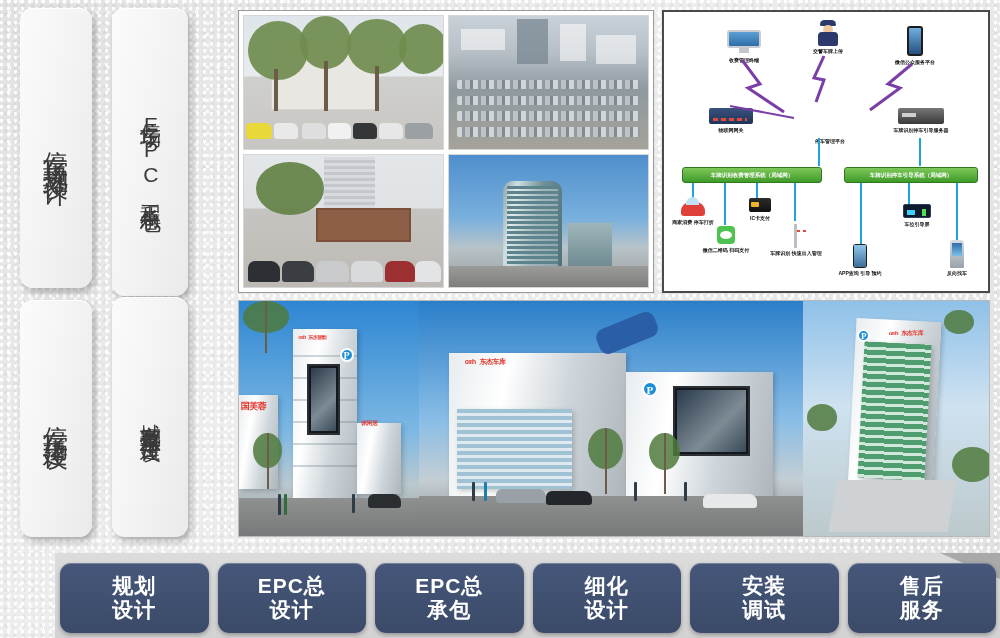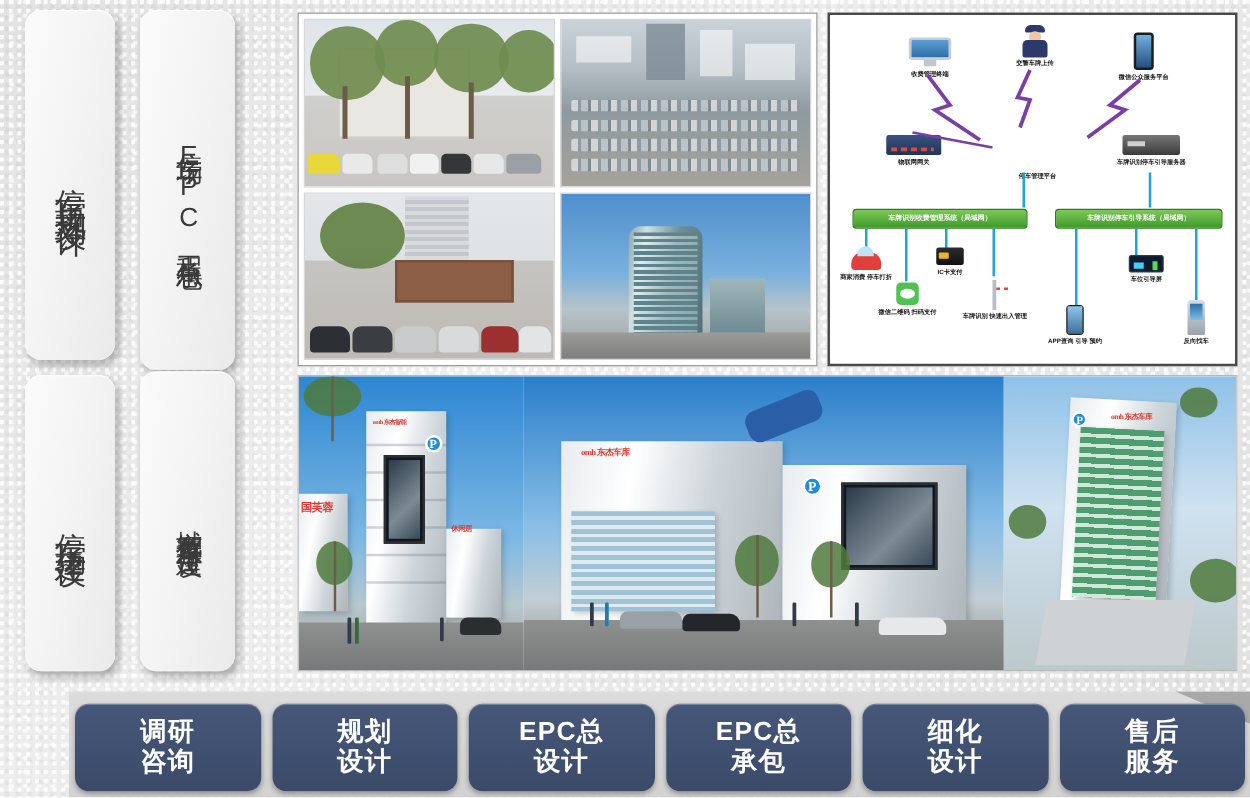--- a/index.html
+++ b/index.html
@@ -166,21 +166,21 @@
   }
   .bldg .flr{position:absolute;left:0;right:0;height:2px;background:rgba(90,110,125,.28);}
   .glass { background: repeating-linear-gradient(#9fc3d4 0 4px, #dfeaf0 4px 7px); }
   .greenglass { background: repeating-linear-gradient(#4f9d6e 0 5px, #cfe8da 5px 8px); }
   .road { position:absolute; left:0; right:0; bottom:0; background:linear-gradient(#8f9190,#77797a); }
   .pbadge {
     position:absolute; border-radius:50%;
     background:#1d8fd6; color:#fff; font-weight:700; text-align:center;
     border:2px solid #fff; font-family:"Liberation Serif",serif;
   }
-  .logo-red { position:absolute; color:#e13b30; font-weight:700; letter-spacing:-.5px; font-family:Liberation Serif, serif; }
+  .logo-red { position:absolute; color:#e13b30; font-weight:700; letter-spacing:-.5px; font-family:Liberation Mono, monospace; }
   .billboard { position:absolute; background:#14171c; border:2px solid #2b3036; }
   .billboard i { position:absolute; inset:2px; background:linear-gradient(135deg,#2b3b4a,#7d8b95 60%,#394a58); }
   .rtree { position:absolute; }
   .rtree b{position:absolute;left:48%;bottom:0;width:2px;height:100%;background:#6d5c48;}
   .rtree i{position:absolute;left:0;top:0;width:100%;height:62%;border-radius:50%;background:#4f7a3d;opacity:.85;}
   .rcar { position:absolute; border-radius:6px 8px 3px 3px; }
   .ppl { position:absolute; width:3px; background:#2f3b46; border-radius:1px; }
 
   
   .band {
@@ -454,25 +454,25 @@
         <i></i>
       </div>
     <div class="rtree" style="left:2%;top:44%;width:16%;height:18%;">
         <i></i>
       </div>
   </div>
 </div>
 
 <div class="band"></div>
 <div class="process">
-  <div class="pbtn">调研
-咨询</div>
   <div class="pbtn">规划
 设计</div>
   <div class="pbtn">EPC总
 设计</div>
   <div class="pbtn">EPC总
 承包</div>
   <div class="pbtn">细化
 设计</div>
+  <div class="pbtn">安装
+调试</div>
   <div class="pbtn">售后
 服务</div>
 </div>
 
 </body></html>

